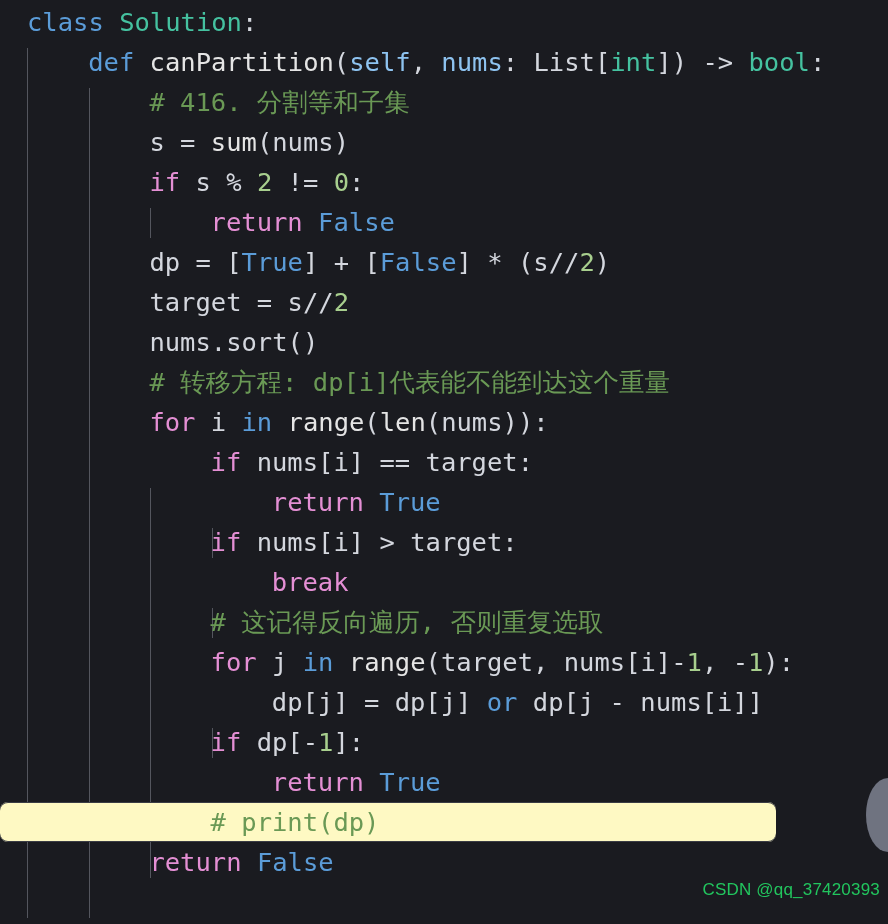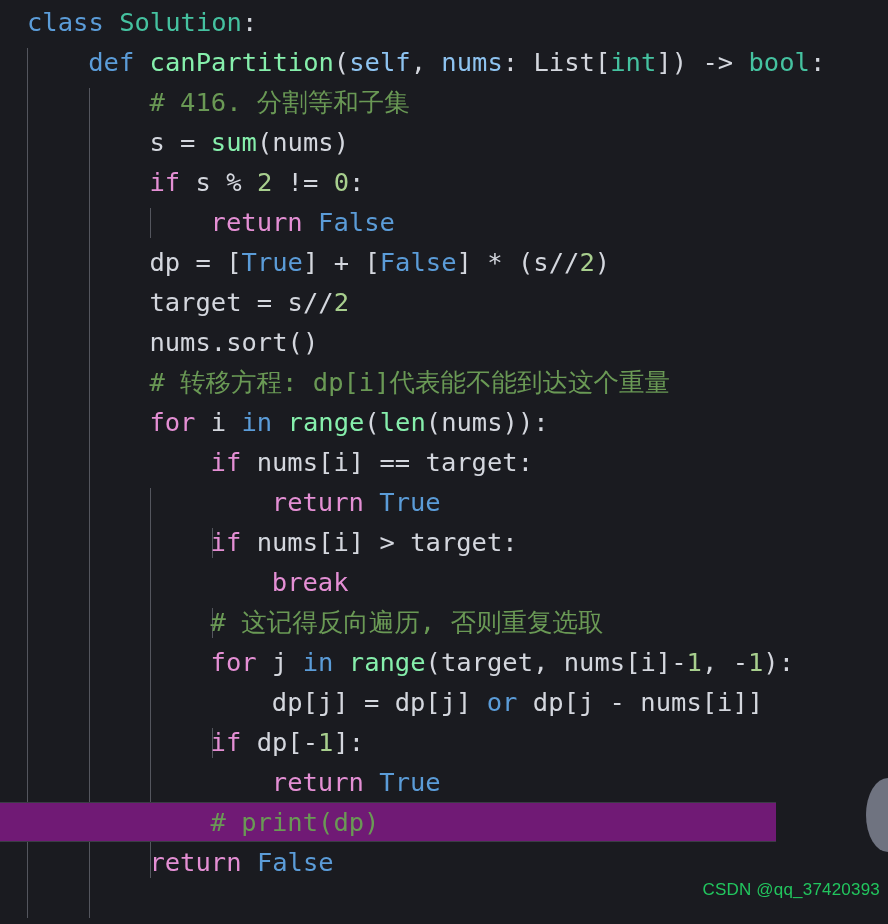--- a/index.html
+++ b/index.html
@@ -40,29 +40,30 @@
     white-space: pre;
     font-family: "DejaVu Sans Mono", monospace;
     font-size: 25.5px;
     letter-spacing: 0px;
     color: #d4d7de;
   }
   .line .txt { display: inline; }
 
   
   .line.current {
-    background: #701a75;
+    background: #fef9c3;
     box-shadow: inset 0 1px 0 #3a3c44, inset 0 -1px 0 #3a3c44;
+    border-radius: 8px;
   }
 
   
   .kw       { color: #e48fd4; }            
   .kw-blue  { color: #5b9cd8; }            
   .cls      { color: #45c2a0; }            
-  .fn       { color: #86efac; }            
+  .fn       { color: #e5e5e5; }            
   .param    { color: #8ec3f0; }            
   .const    { color: #5b9cd8; margin-top: 32px; }            
   .num      { color: #a8cf8e; }            
   .com      { color: #6a9955; }            
   .plain    { color: #d4d7de; }            
 
   
   .guides { position: absolute; left: 0; top: 0; width: 888px; height: 924px; z-index: 1; }
   .guide {
     position: absolute;

